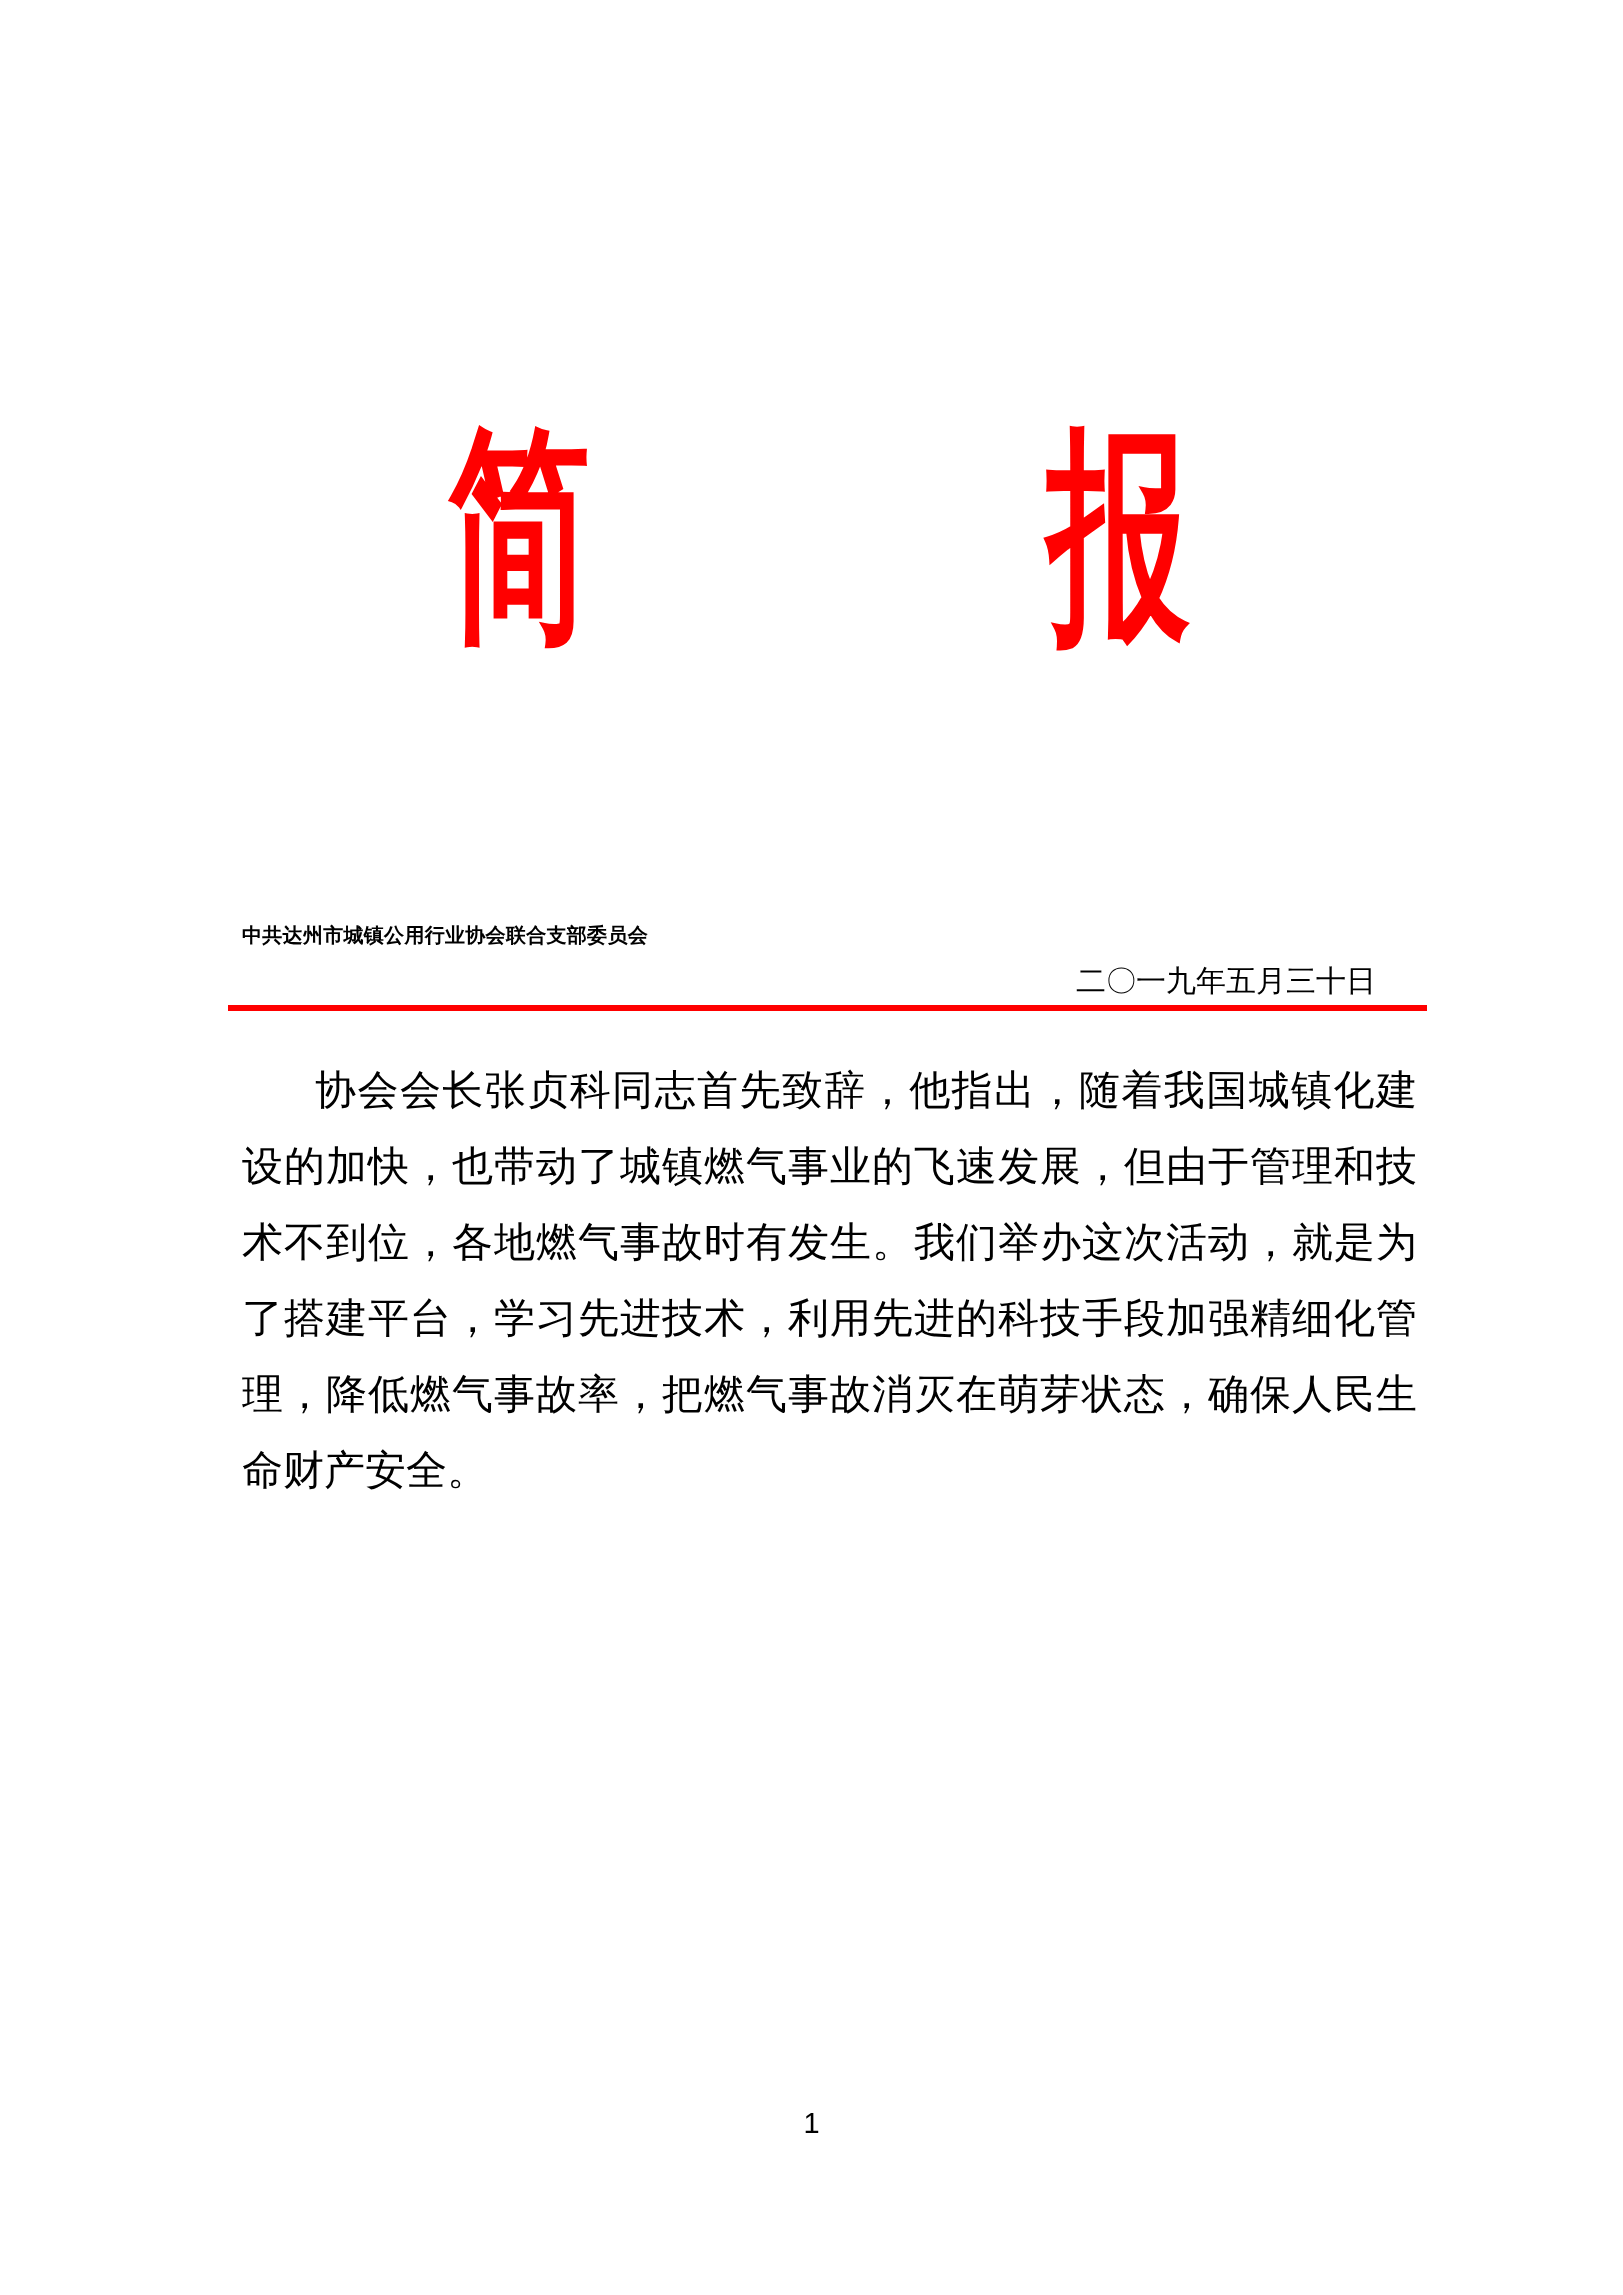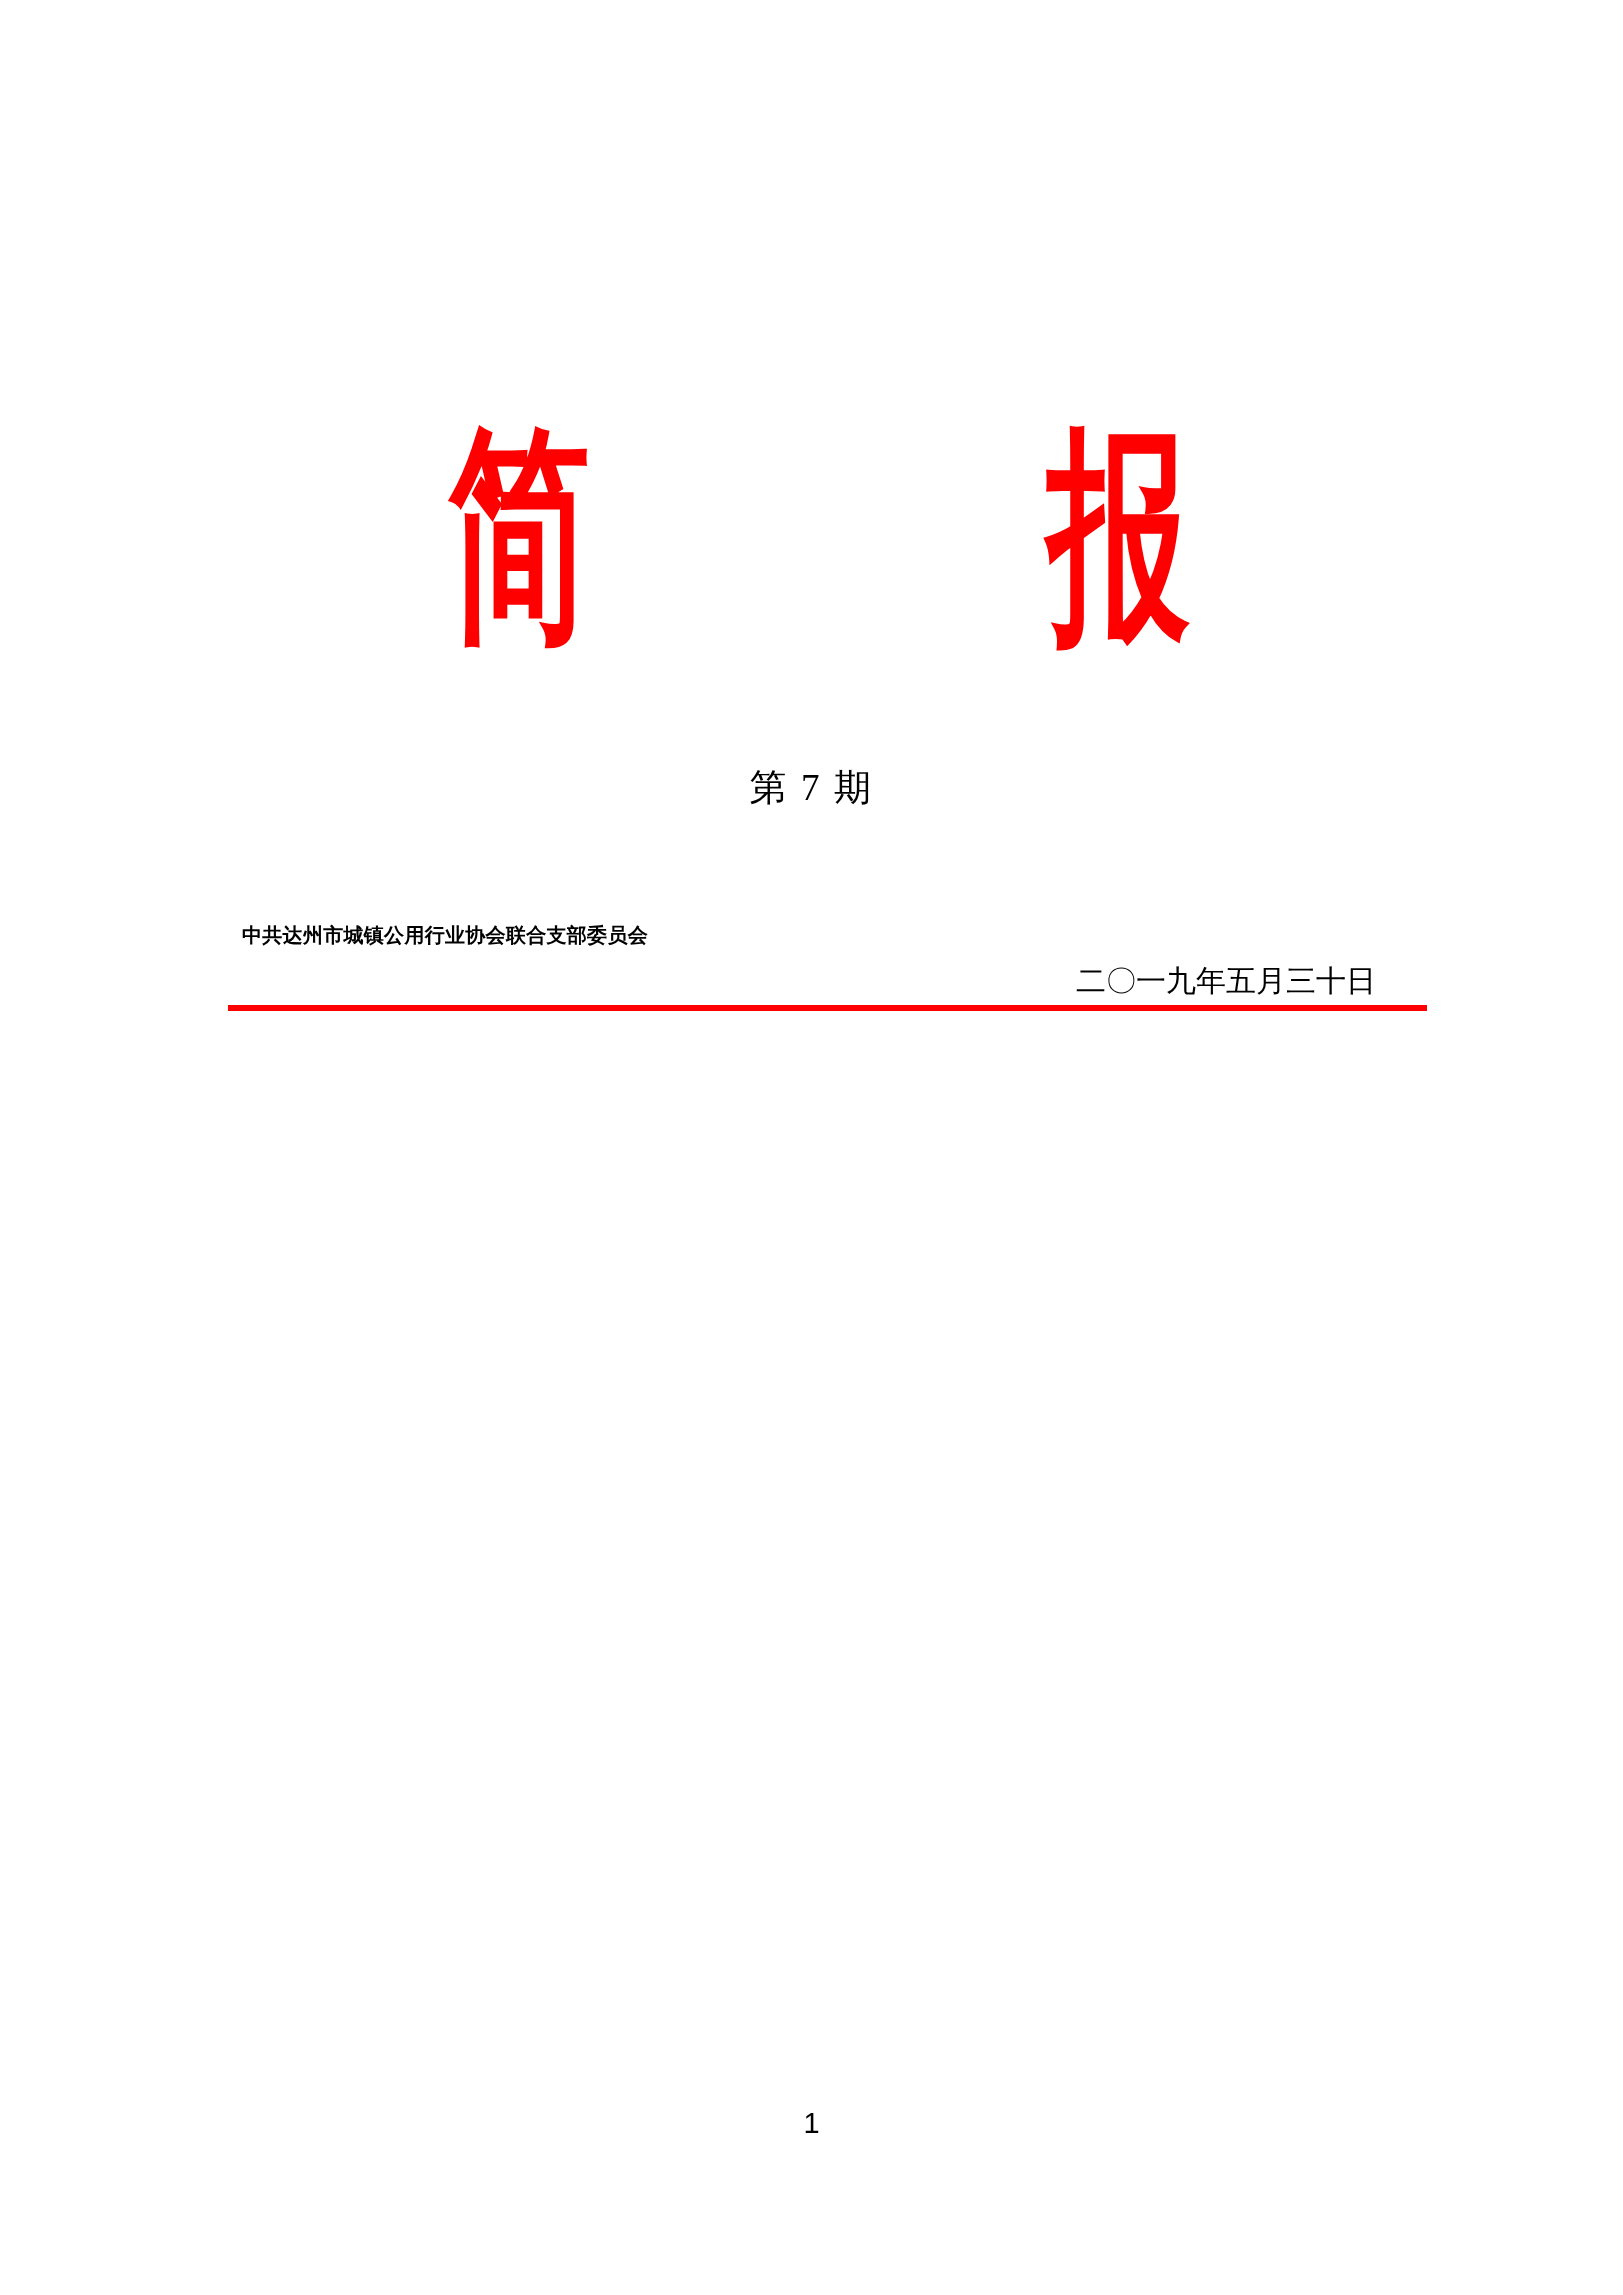--- a/index.html
+++ b/index.html
@@ -115,29 +115,29 @@
 </head>
 <body>
 
 <div class="page">
 
   <div class="masthead">
     <span class="title-char">简</span>
     <span class="title-char">报</span>
   </div>
 
-  <div class="issue">第 7 期</div>
 
   <div class="org-block">
     <div class="org1">中共达州市城镇公用行业协会联合支部委员会</div>
   </div>
 
   <div class="date">二〇一九年五月三十日</div>
 
   <div class="rule"></div>
 
   <div class="article">
+    <p>协会会长张贞科同志首先致辞，他指出，随着我国城镇化建设的加快，也带动了城镇燃气事业的飞速发展，但由于管理和技术不到位，各地燃气事故时有发生。我们举办这次活动，就是为了搭建平台，学习先进技术，利用先进的科技手段加强精细化管理，降低燃气事故率，把燃气事故消灭在萌芽状态，确保人民生命财产安全。</p>
   </div>
 
   <div class="pagenum">1</div>
 
 </div>
 
 
 </body></html>

